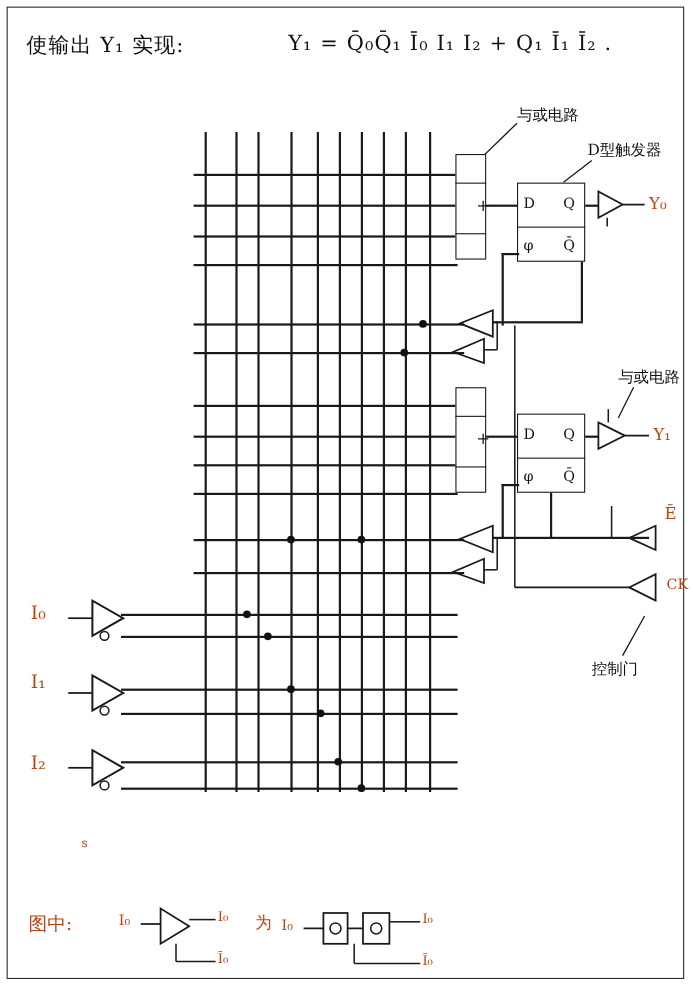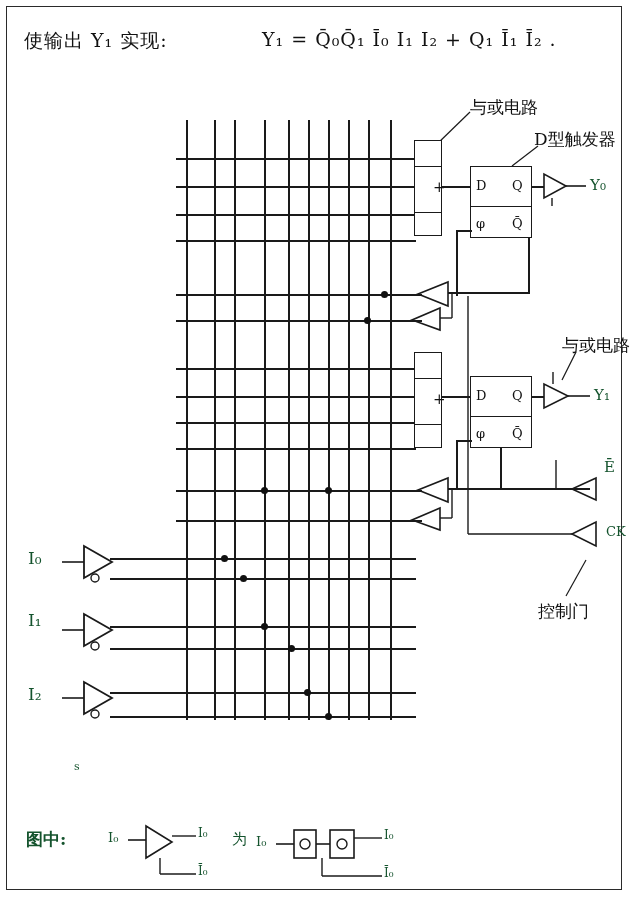--- a/index.html
+++ b/index.html
@@ -2,31 +2,31 @@
 <html><head>
 <meta charset="utf-8">
 <style>
   html,body{margin:0;padding:0;background:#ffffff;}
   body{width:630px;height:898px;position:relative;overflow:hidden;
        font-family:"DejaVu Sans","Liberation Sans",sans-serif;color:#111;}
   .sheet{position:absolute;left:0;top:0;width:630px;height:898px;}
   .border{position:absolute;left:6px;top:6px;width:616px;height:884px;
           border:1px solid #2a2a2a;box-sizing:border-box;}
   .hand{font-family:"DejaVu Serif","Liberation Serif",serif;}
-  .txt{position:absolute;white-space:nowrap;color:#14532d;}
+  .txt{position:absolute;white-space:nowrap;color:#c2410c;}
   .ink{position:absolute;background:#1a1a1a;}
   .h{height:1.5px;}
   .v{width:1.5px;}
   .vb{width:2px;}
   .dot{position:absolute;width:7px;height:7px;background:#111;border-radius:50%;}
   .box{position:absolute;border:1.6px solid #1a1a1a;box-sizing:border-box;background:#fff;}
   .lbl{position:absolute;white-space:nowrap;font-size:11px;}
   svg{position:absolute;overflow:visible;}
   .hdr{position:absolute;font-size:19px;letter-spacing:1px;}
-  .cap{position:absolute;font-size:17px;}
+  .cap{position:absolute;font-size:14px;}
 </style>
 </head>
 <body>
 
 <div class="sheet">
 
   <div class="border"></div>
 
   <div class="hdr hand" style="left:24px;top:28px;">使输出  Y₁  实现:</div>
   <div class="hdr hand" style="left:262px;top:28px;">Y₁ = Q̄₀Q̄₁ Ī₀ I₁ I₂ + Q₁ Ī₁ Ī₂ .</div>
@@ -181,21 +181,21 @@
 
   <div class="txt hand" style="left:28px;top:684px;font-size:17px;">I₂</div>
   <svg style="left:0;top:0;width:630px;height:898px">
     <polygon points="84,682 84,714 112,698" fill="none" stroke="#1a1a1a" stroke-width="1.8"></polygon>
     <circle cx="95" cy="714" r="4" fill="none" stroke="#1a1a1a" stroke-width="1.4"></circle>
     <line x1="62" y1="698" x2="84" y2="698" stroke="#1a1a1a" stroke-width="1.6"></line>
   </svg>
 
   <div class="txt hand" style="left:74px;top:760px;font-size:11px;">s</div>
 
-  <div class="txt hand" style="left:26px;top:828px;font-size:17px;font-weight:bold;">图中:</div>
+  <div class="txt hand" style="left:26px;top:828px;font-size:17px;">图中:</div>
 
   <div class="txt hand" style="left:108px;top:830px;font-size:13px;">I₀</div>
   <svg style="left:0;top:0;width:630px;height:898px">
     <line x1="128" y1="840" x2="146" y2="840" stroke="#1a1a1a" stroke-width="1.6"></line>
     <polygon points="146,826 146,858 172,842" fill="none" stroke="#1a1a1a" stroke-width="1.6"></polygon>
     <line x1="172" y1="836" x2="196" y2="836" stroke="#1a1a1a" stroke-width="1.4"></line>
     <line x1="160" y1="858" x2="160" y2="874" stroke="#1a1a1a" stroke-width="1.4"></line>
     <line x1="160" y1="874" x2="196" y2="874" stroke="#1a1a1a" stroke-width="1.4"></line>
   </svg>
   <div class="txt hand" style="left:198px;top:826px;font-size:12px;">I₀</div>

